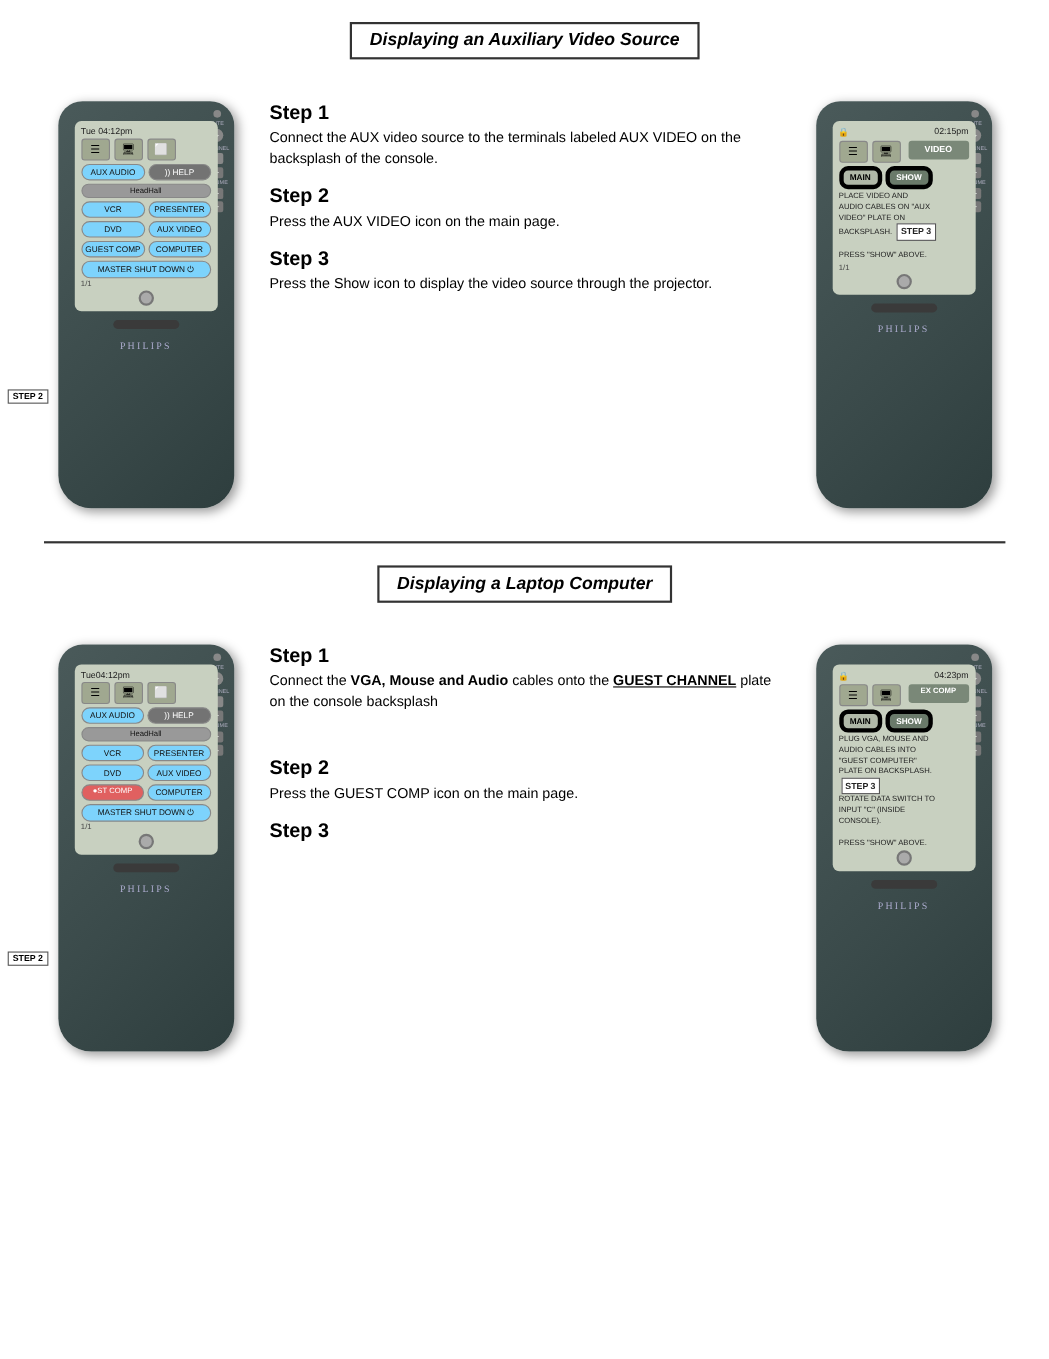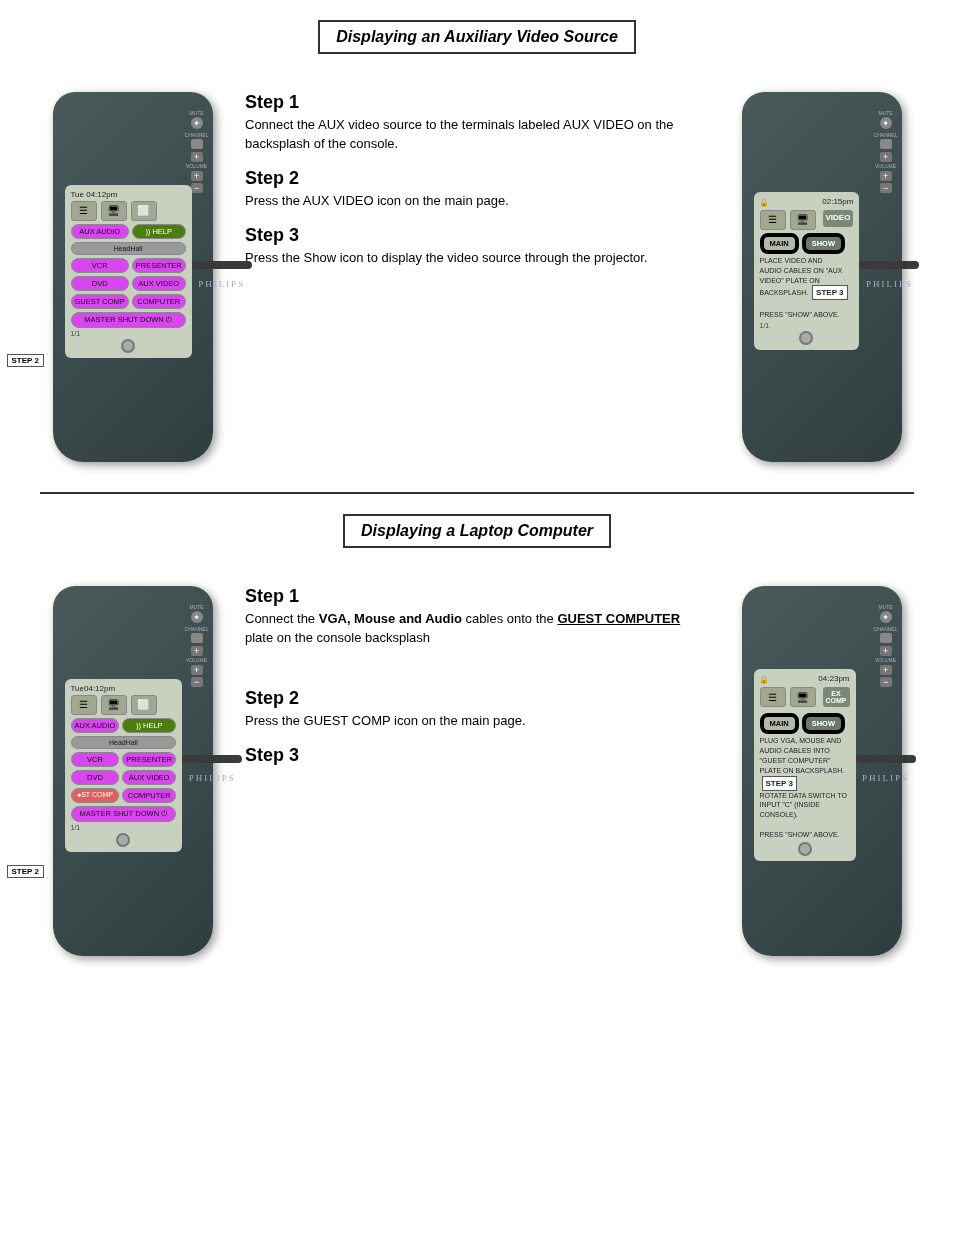--- a/index.html
+++ b/index.html
@@ -76,21 +76,21 @@
 
     .remote {
       background: linear-gradient(135deg, #4a5a5a 0%, #3a4a4a 60%, #2e3e3e 100%);
       border-radius: 22px 22px 30px 30px;
       width: 160px;
       min-height: 370px;
       position: relative;
       padding: 8px 8px 16px 8px;
       box-shadow: 3px 3px 10px rgba(0,0,0,0.4);
       display: flex;
-      flex-direction: row;
+      flex-direction: column;
       align-items: center;
     }
 
     .remote-top-dot {
       width: 7px; height: 7px;
       background: #888;
       border-radius: 50%;
       margin-bottom: 3px;
       align-self: flex-end;
       margin-right: 4px;
@@ -133,35 +133,35 @@
     }
 
     .screen-btn-grid {
       display: grid;
       grid-template-columns: 1fr 1fr;
       gap: 3px;
       margin-top: 3px;
     }
 
     .screen-btn {
-      background: #d946ef;
+      background: #7dd3fc;
       border: 1px solid #888;
       border-radius: 10px;
       padding: 2px 3px;
       font-size: 7.5px;
       text-align: center;
       color: #111;
       white-space: nowrap;
     }
     .screen-btn.wide {
       grid-column: span 2;
       border-radius: 10px;
     }
     .screen-btn.highlight {
-      background: #4d7c0f;
+      background: #737373;
       color: #fff;
     }
 
     .screen-page-num {
       font-size: 7px;
       color: #444;
       text-align: left;
       margin-top: 2px;
     }
 
@@ -419,21 +419,21 @@
           <div class="remote-speaker-bar"></div>
           <div class="philips-logo">PHILIPS</div>
         </div>
       </div>
     </div>
 
     <div class="steps-col">
       <div class="step-block">
         <div class="step-title">Step 1</div>
         <div class="step-text">
-          <span>Connect the </span><strong>VGA, Mouse and Audio</strong><span> cables onto the </span><strong><u>GUEST COMPUTER</u></strong><span> plate on the console backsplash</span>
+          <span>Connect the </span><strong>VGA, Mouse and Audio</strong><span> cables onto the </span><strong><u>GUEST CHANNEL</u></strong><span> plate on the console backsplash</span>
         </div>
       </div>
       <div class="step-block" style="margin-top:40px;">
         <div class="step-title">Step 2</div>
         <div class="step-text">Press the GUEST COMP icon on the main page.</div>
       </div>
       <div class="step-block">
         <div class="step-title">Step 3</div>
       </div>
     </div>

